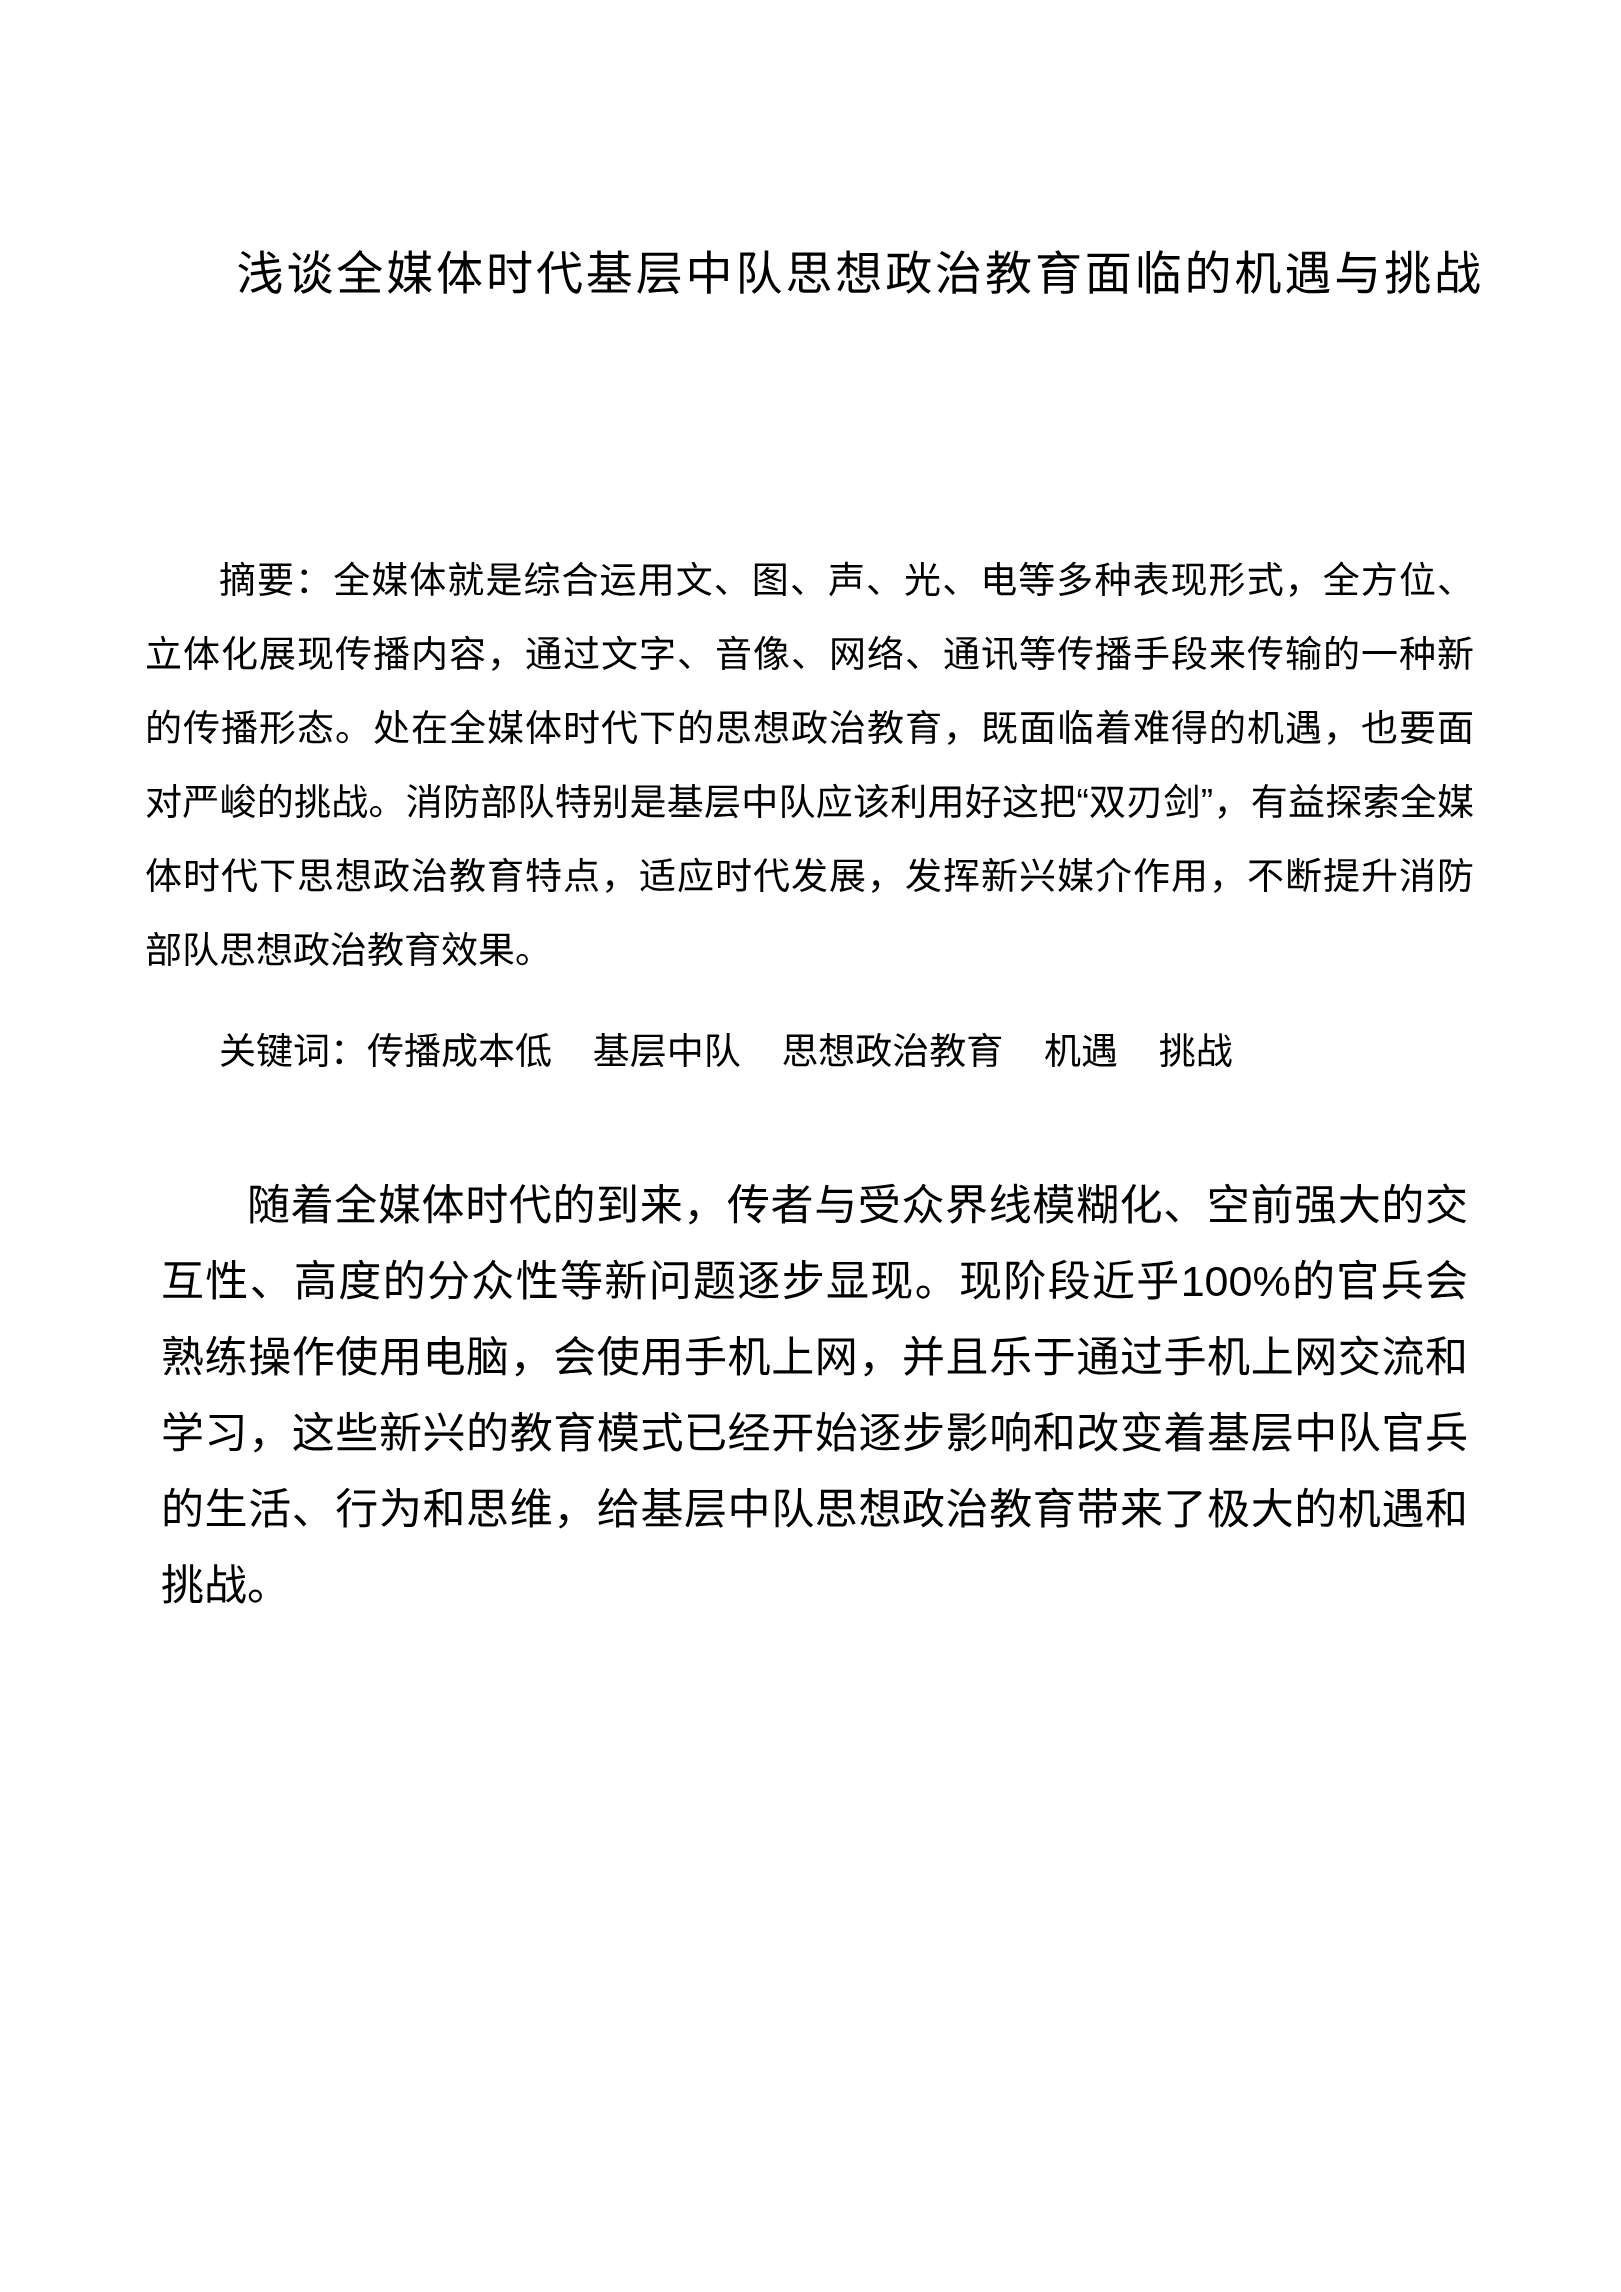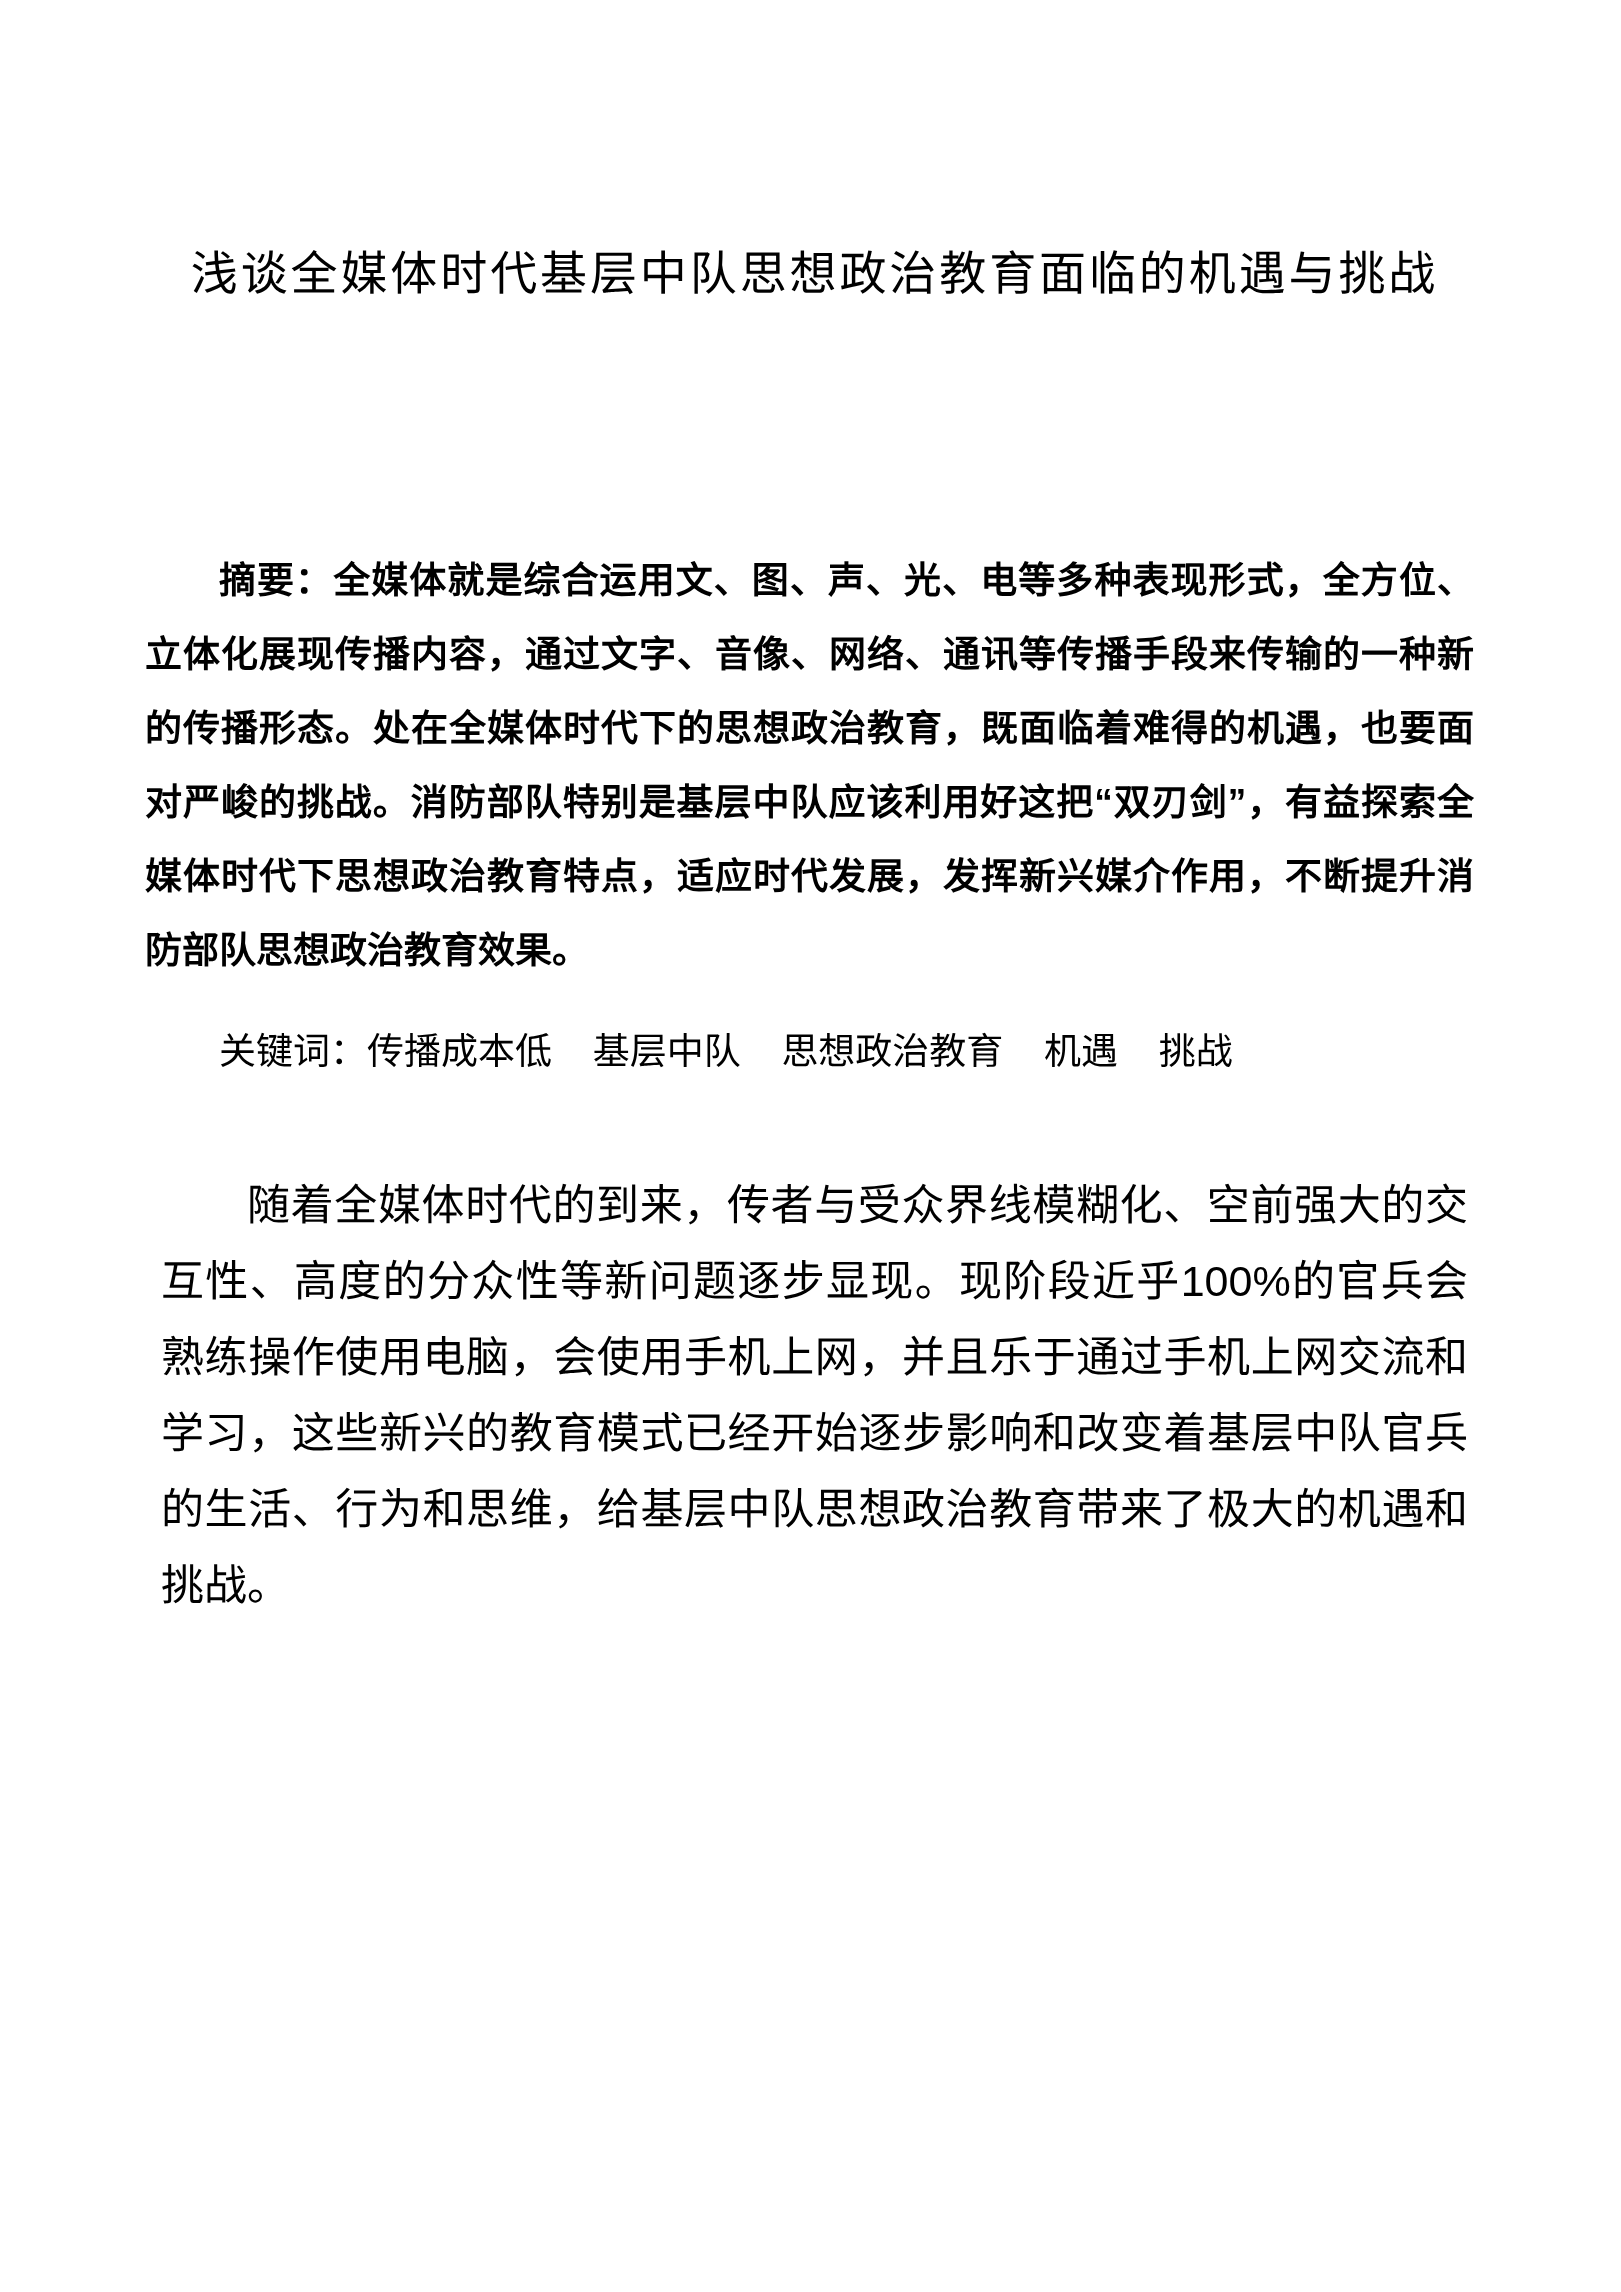--- a/index.html
+++ b/index.html
@@ -18,30 +18,29 @@
     padding: 240px 137px 0 145px;
     overflow: hidden;
   }
   .doc-title {
     margin: 0;
     font-family: "Liberation Serif", "DejaVu Serif", serif;
     font-weight: 400;
     font-size: 47px;
     line-height: 69px;
     letter-spacing: 2.9px;
-    text-align: center;
+    text-align: right;
     white-space: nowrap;
   }
   .abstract-para {
     margin: 235px 10px 0 0;
     font-size: 37px;
     line-height: 74px;
     text-align: justify;
     text-indent: 2em;
-    font-weight: bold;
   }
   .keywords-line {
     margin: 27.4px 0 0 0;
     font-size: 37px;
     line-height: 74px;
     text-indent: 2em;
     white-space: nowrap;
   }
   .keyword-item + .keyword-item {
     margin-left: 1.1em;

